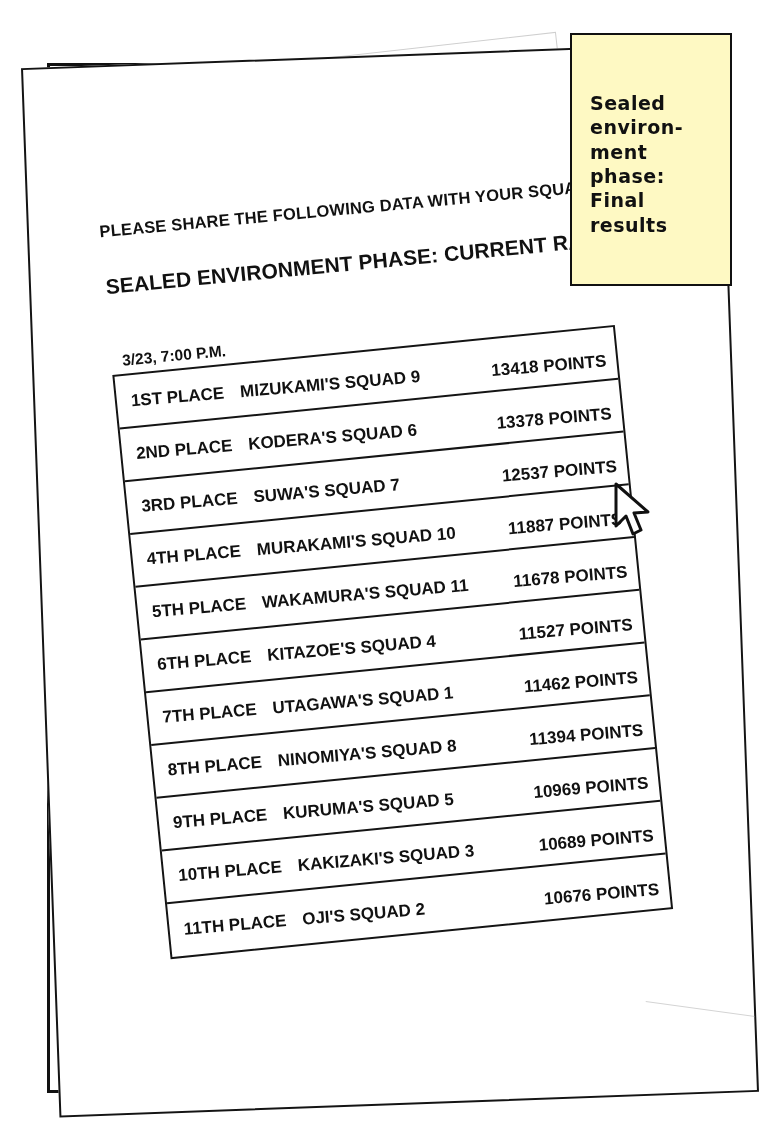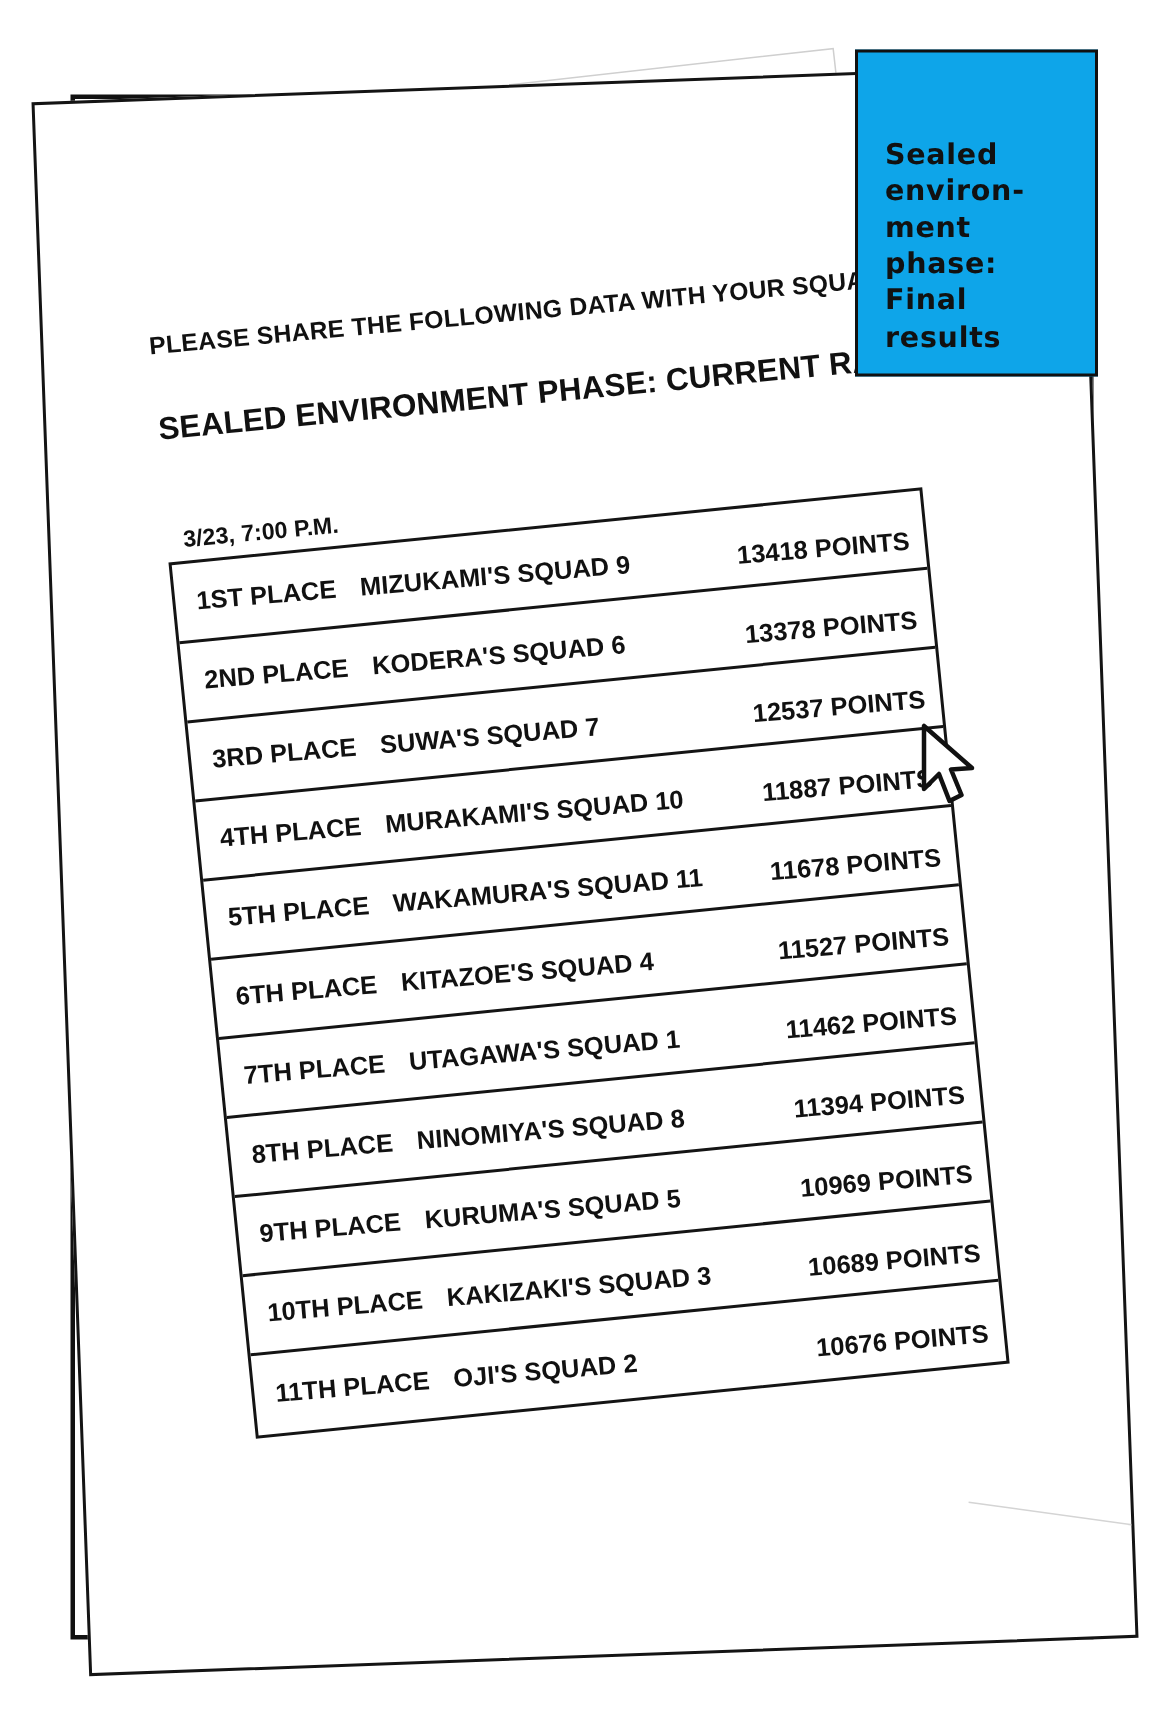--- a/index.html
+++ b/index.html
@@ -162,22 +162,22 @@
     margin-left: auto;
     padding-left: 14px;
   }
 
   
   #caption-box {
     position: absolute;
     left: 570px;
     top: 33px;
     width: 162px;
-    height: 218px;
-    background: #0ea5e9;
+    height: 253px;
+    background: #fef9c3;
     border: 2.5px solid #111111;
     box-sizing: border-box;
     z-index: 30;
   }
   #caption-text {
     position: absolute;
     left: 18px;
     top: 56px;
     width: 128px;
     font-family: "DejaVu Sans", sans-serif;

